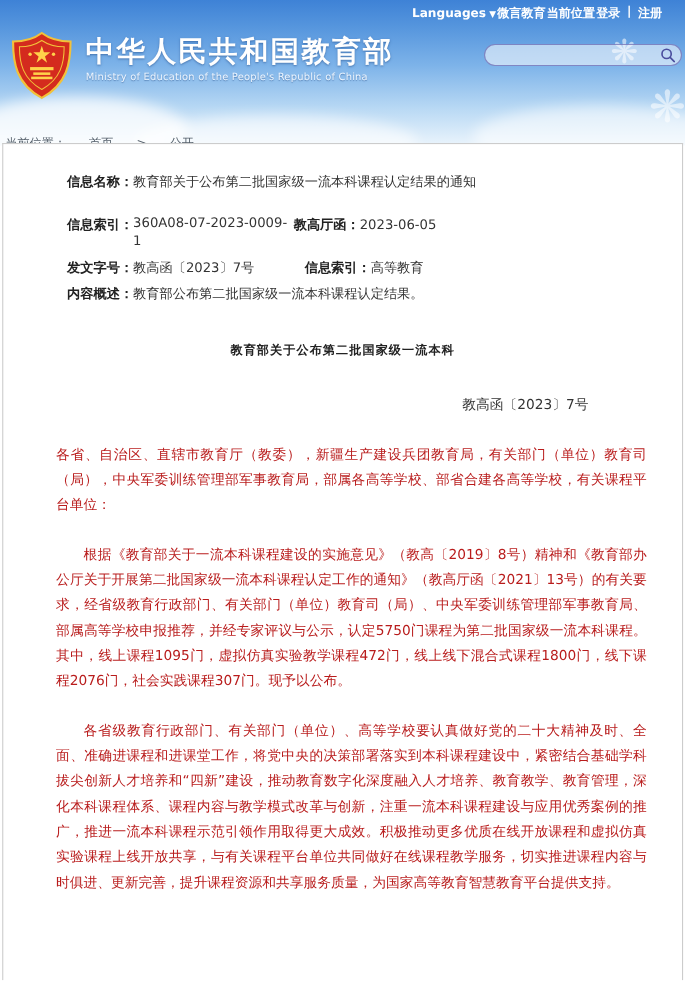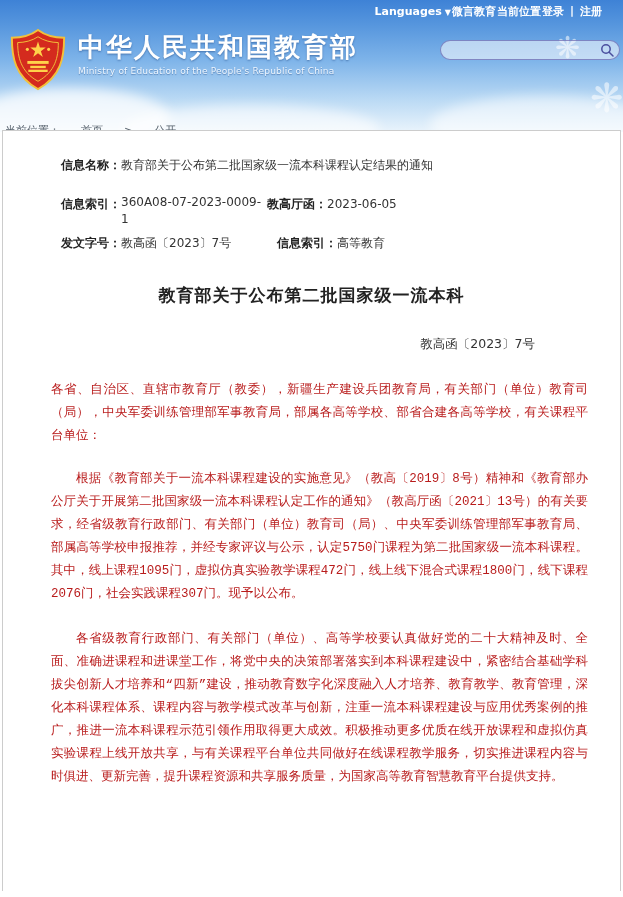--- a/index.html
+++ b/index.html
@@ -48,28 +48,28 @@
 
   .meta { position:relative; margin:26px 30px 0 58px; font-size:12px; color:#333; }
   .meta-row { position:relative; margin-bottom:7px; line-height:17px; }
   .meta-label { font-weight:bold; color:#222; white-space:nowrap; }
   .meta-flex { display:flex; align-items:center; }
   .idx-val { display:inline-block; width:146px; word-break:break-all;margin-top:13px; }
   .agency-cell { position:absolute; left:330px; top:0; white-space:nowrap; }
   .cat-cell { display:inline-block; margin-left:42px; }
 
   .doc-title { margin:30px auto 6px auto; max-width:310px; text-align:center;
-    font-size:17px; font-weight:bold; color:#222; line-height:26px; letter-spacing:1px; }
+    font-size:11px; font-weight:bold; color:#222; line-height:26px; letter-spacing:1px; }
   .doc-number { text-align:right; padding-right:85px; font-size:12.5px; color:#333;
     margin:28px 0 24px 0; }
 
   .body-text { padding:0 32px 0 48px; font-size:12.5px; color:#b91c1c;
     line-height:23px; text-align:justify; }
   .body-text p { margin-bottom:22px; }
-  .body-text p.indent { text-indent:2em;font-family:Liberation Mono, monospace; }
+  .body-text p.indent { text-indent:2em; }
 </style>
 </head>
 <body>
 
 <div class="sky">
   <div class="cloud c1"></div>
   <div class="cloud c2"></div>
   <div class="cloud c3"></div>
   <div class="dandelion" style="left:555px; top:30px;">❋</div>
   <div class="dandelion" style="left:590px; top:75px; font-size:40px;">❋</div>
@@ -128,20 +128,23 @@
     </div>
     <div class="meta-row meta-flex" style="min-height:34px;">
       <span class="meta-label">信息索引：</span>
         <span class="idx-val">360A08-07-2023-0009-1</span>
       <span style="white-space:nowrap;"><span class="meta-label">教高厅函：</span><span>2023-06-05</span></span>
     </div>
     <div class="meta-row">
       <span class="meta-label">发文字号：</span><span>教高函〔2023〕7号</span>
       <span class="cat-cell"><span class="meta-label">信息索引：</span><span>高等教育</span></span>
     </div>
+    <div class="meta-row">
+      <span class="meta-label">内容概述：</span><span>教育部公布第二批国家级一流本科课程认定结果。</span>
+    </div>
   </div>
 
   <div class="doc-title">
     <div>教育部关于公布第二批国家级一流本科</div>
   </div>
 
   <div class="doc-number">教高函〔2023〕7号</div>
 
   <div class="body-text">
     <p>各省、自治区、直辖市教育厅（教委），新疆生产建设兵团教育局，有关部门（单位）教育司（局），中央军委训练管理部军事教育局，部属各高等学校、部省合建各高等学校，有关课程平台单位：</p>

